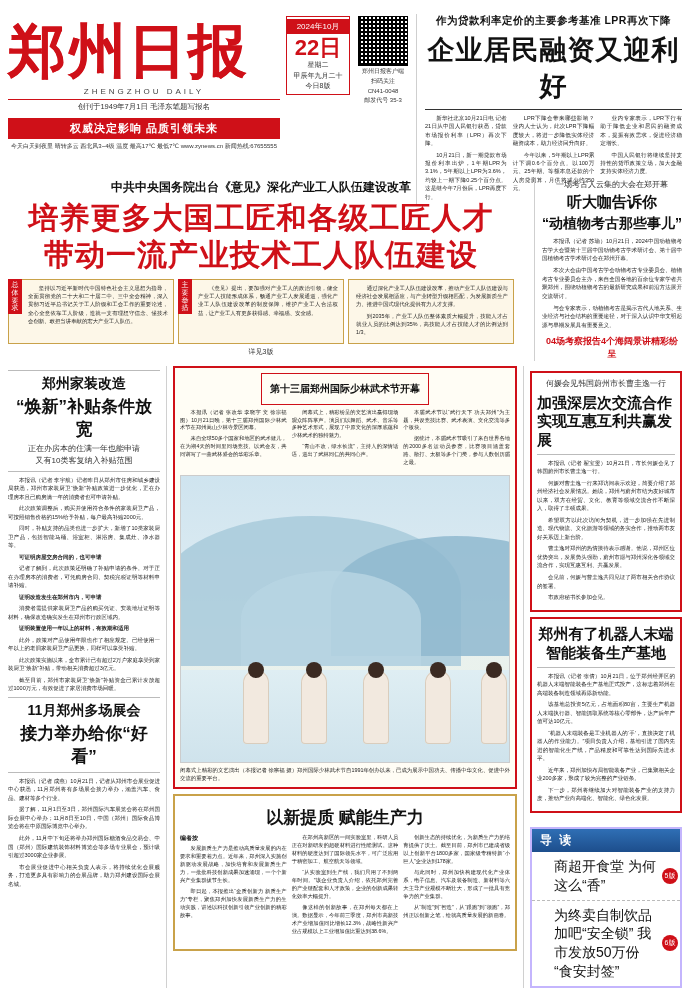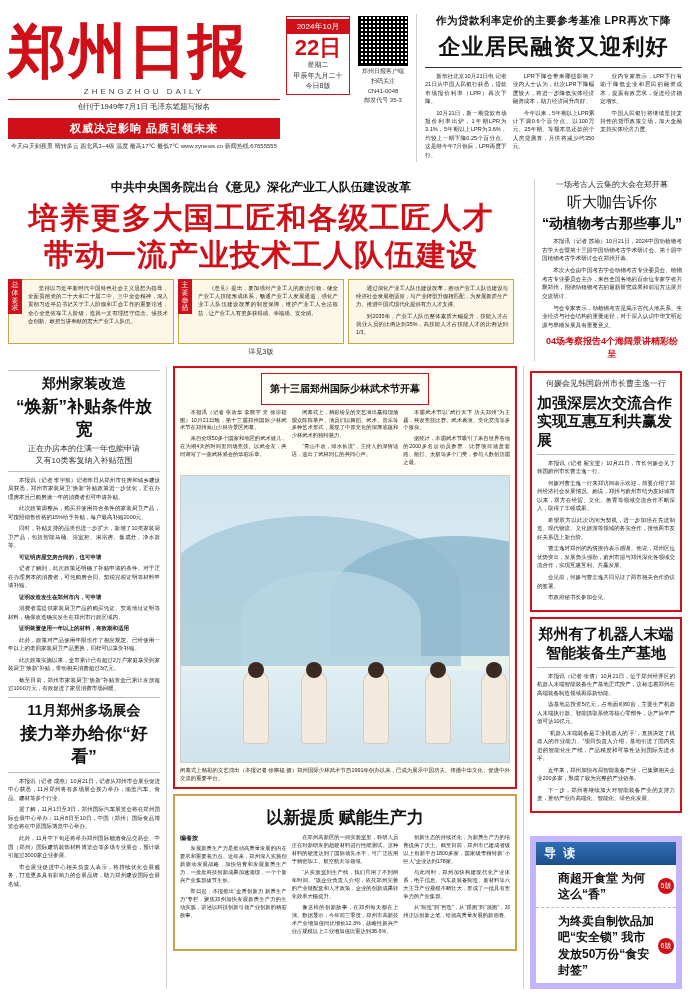--- a/index.html
+++ b/index.html
@@ -37,38 +37,38 @@
   .mh-qr{width:54px;text-align:center;margin-top:10px;}
   .qr{width:48px;height:48px;background:
       repeating-linear-gradient(0deg,#000 0 2px,#fff 2px 4px),
       repeating-linear-gradient(90deg,#000 0 2px,#fff 2px 4px);
       background-blend-mode:multiply;margin:0 auto;border:1px solid #000;}
   .qr-cap{font-size:6px;color:#333;margin-top:2px;line-height:1.3;}
   .mh-right{flex:1;border-left:1px solid #cfcfcf;padding-left:8px;margin-top:8px;}
   .lead-kicker{font-size:10.5px;color:#111;text-align:center;font-weight:bold;letter-spacing:0.5px;}
   .lead-title{
     font-family:"Liberation Serif","DejaVu Serif",serif;
-    font-size:22px;font-weight:bold;text-align:center;margin:4px 0 5px;letter-spacing:1px;
+    font-size:27px;font-weight:bold;text-align:center;margin:4px 0 5px;letter-spacing:1px;
   }
   .lead-rule{border-top:1px solid #333;margin-bottom:4px;}
   .lead-cols{display:flex;gap:6px;font-size:5.6px;line-height:1.5;color:#222;text-align:justify;}
   .lead-cols .c{flex:1;}
   .lead-cols .c p{margin:0 0 3px;text-indent:2em;}
 
   
   .band{display:flex;gap:20px;margin-top:5px;}
   .band-main{flex:1;}
   .band-kicker{text-align:center;font-size:12px;font-weight:bold;margin-bottom:4px;}
   .band-h1{
     font-family:"Liberation Serif","DejaVu Serif",serif;
     color:#cf1018;font-weight:bold;font-size:30px;line-height:1.22;text-align:center;letter-spacing:1px;
   }
   .band-side{width:140px;border-left:1px solid #cfcfcf;padding-left:7px;}
   .bs-kicker{font-size:8px;text-align:center;color:#333;}
-  .bs-h{font-size:15px;font-weight:normal;text-align:center;margin:3px 0;}
+  .bs-h{font-size:15px;font-weight:bold;text-align:center;margin:3px 0;}
   .bs-h2{font-size:14px;font-weight:bold;text-align:center;color:#111;}
   .bs-body{font-size:5.6px;line-height:1.55;text-align:justify;margin-top:4px;color:#222;}
   .bs-body p{margin:0 0 3px;text-indent:2em;}
   .bs-red{color:#cf1018;font-weight:bold;font-size:9px;text-align:center;margin-top:5px;}
 
   
   .sumrow{display:flex;gap:4px;margin-top:6px;}
   .sumbox{flex:1;border:1px solid #c9a24a;background:#fdf7e8;padding:4px 5px;position:relative;}
   .sumtag{
     position:absolute;left:-1px;top:-1px;background:#cf1018;color:#fff;
@@ -132,21 +132,21 @@
   .goldbox{border:2px solid #c9a24a;padding:0 0 5px;margin-top:5px;}
   .goldbox .inner{padding:5px;}
   .gb-h{font-size:17px;font-weight:bold;text-align:center;margin:5px 0;}
   .note-label{font-size:6px;font-weight:bold;margin-bottom:2px;}
 
   .blue-banner{
     background:linear-gradient(#2f6fb5,#1d4e8c);color:#fff;font-size:12px;font-weight:bold;
     padding:3px 8px;letter-spacing:2px;
   }
   .guide-item{border-bottom:1px dashed #bbb;padding:5px 2px;display:flex;align-items:center;gap:4px;}
-  .guide-txt{font-size:12px;font-weight:bold;flex:1;line-height:1.35;padding-left:20px;}
+  .guide-txt{font-size:14px;font-weight:normal;flex:1;line-height:1.35;padding-left:20px;}
   .pagebadge{width:16px;height:16px;border-radius:50%;background:#cf1018;color:#fff;font-size:7px;display:flex;align-items:center;justify-content:center;}
   .vert-title{font-size:15px;font-weight:bold;line-height:1.25;text-align:left;}
 </style>
 </head>
 <body>
 
 <div class="page">
 
   <div class="masthead">
     <div class="mh-left">
@@ -368,21 +368,21 @@
         <div class="hr-thin"></div>
         <div class="body-txt">
           <p>本报讯（记者 张倩）10月21日，位于郑州经开区的机器人末端智能装备生产基地正式投产，这标志着郑州在高端装备制造领域再添新动能。</p>
           <p>该基地总投资5亿元，占地面积80亩，主要生产机器人末端执行器、智能抓取系统等核心零部件，达产后年产值可达10亿元。</p>
           <p>“机器人末端装备是工业机器人的‘手’，直接决定了机器人的作业能力。”项目负责人介绍，基地引进了国内先进的智能化生产线，产品精度和可靠性达到国际先进水平。</p>
           <p>近年来，郑州加快布局智能装备产业，已集聚相关企业200多家，形成了较为完整的产业链条。</p>
           <p>下一步，郑州将继续加大对智能装备产业的支持力度，推动产业向高端化、智能化、绿色化发展。</p>
         </div>
       </div>
 
-      <div style="margin-top:23px;border:6px solid #c4b5fd">
+      <div style="margin-top:14px;border:2px solid #c4b5fd">
         <div class="blue-banner">导 读</div>
         <div class="guide-item">
           <div class="guide-txt">商超开食堂 为何这么“香”</div>
           <div class="pagebadge">5版</div>
         </div>
         <div class="guide-item" style="border-bottom:none">
           <div class="guide-txt">为终卖自制饮品加吧“安全锁”
 我市发放50万份“食安封签”</div>
           <div class="pagebadge">6版</div>
         </div>

